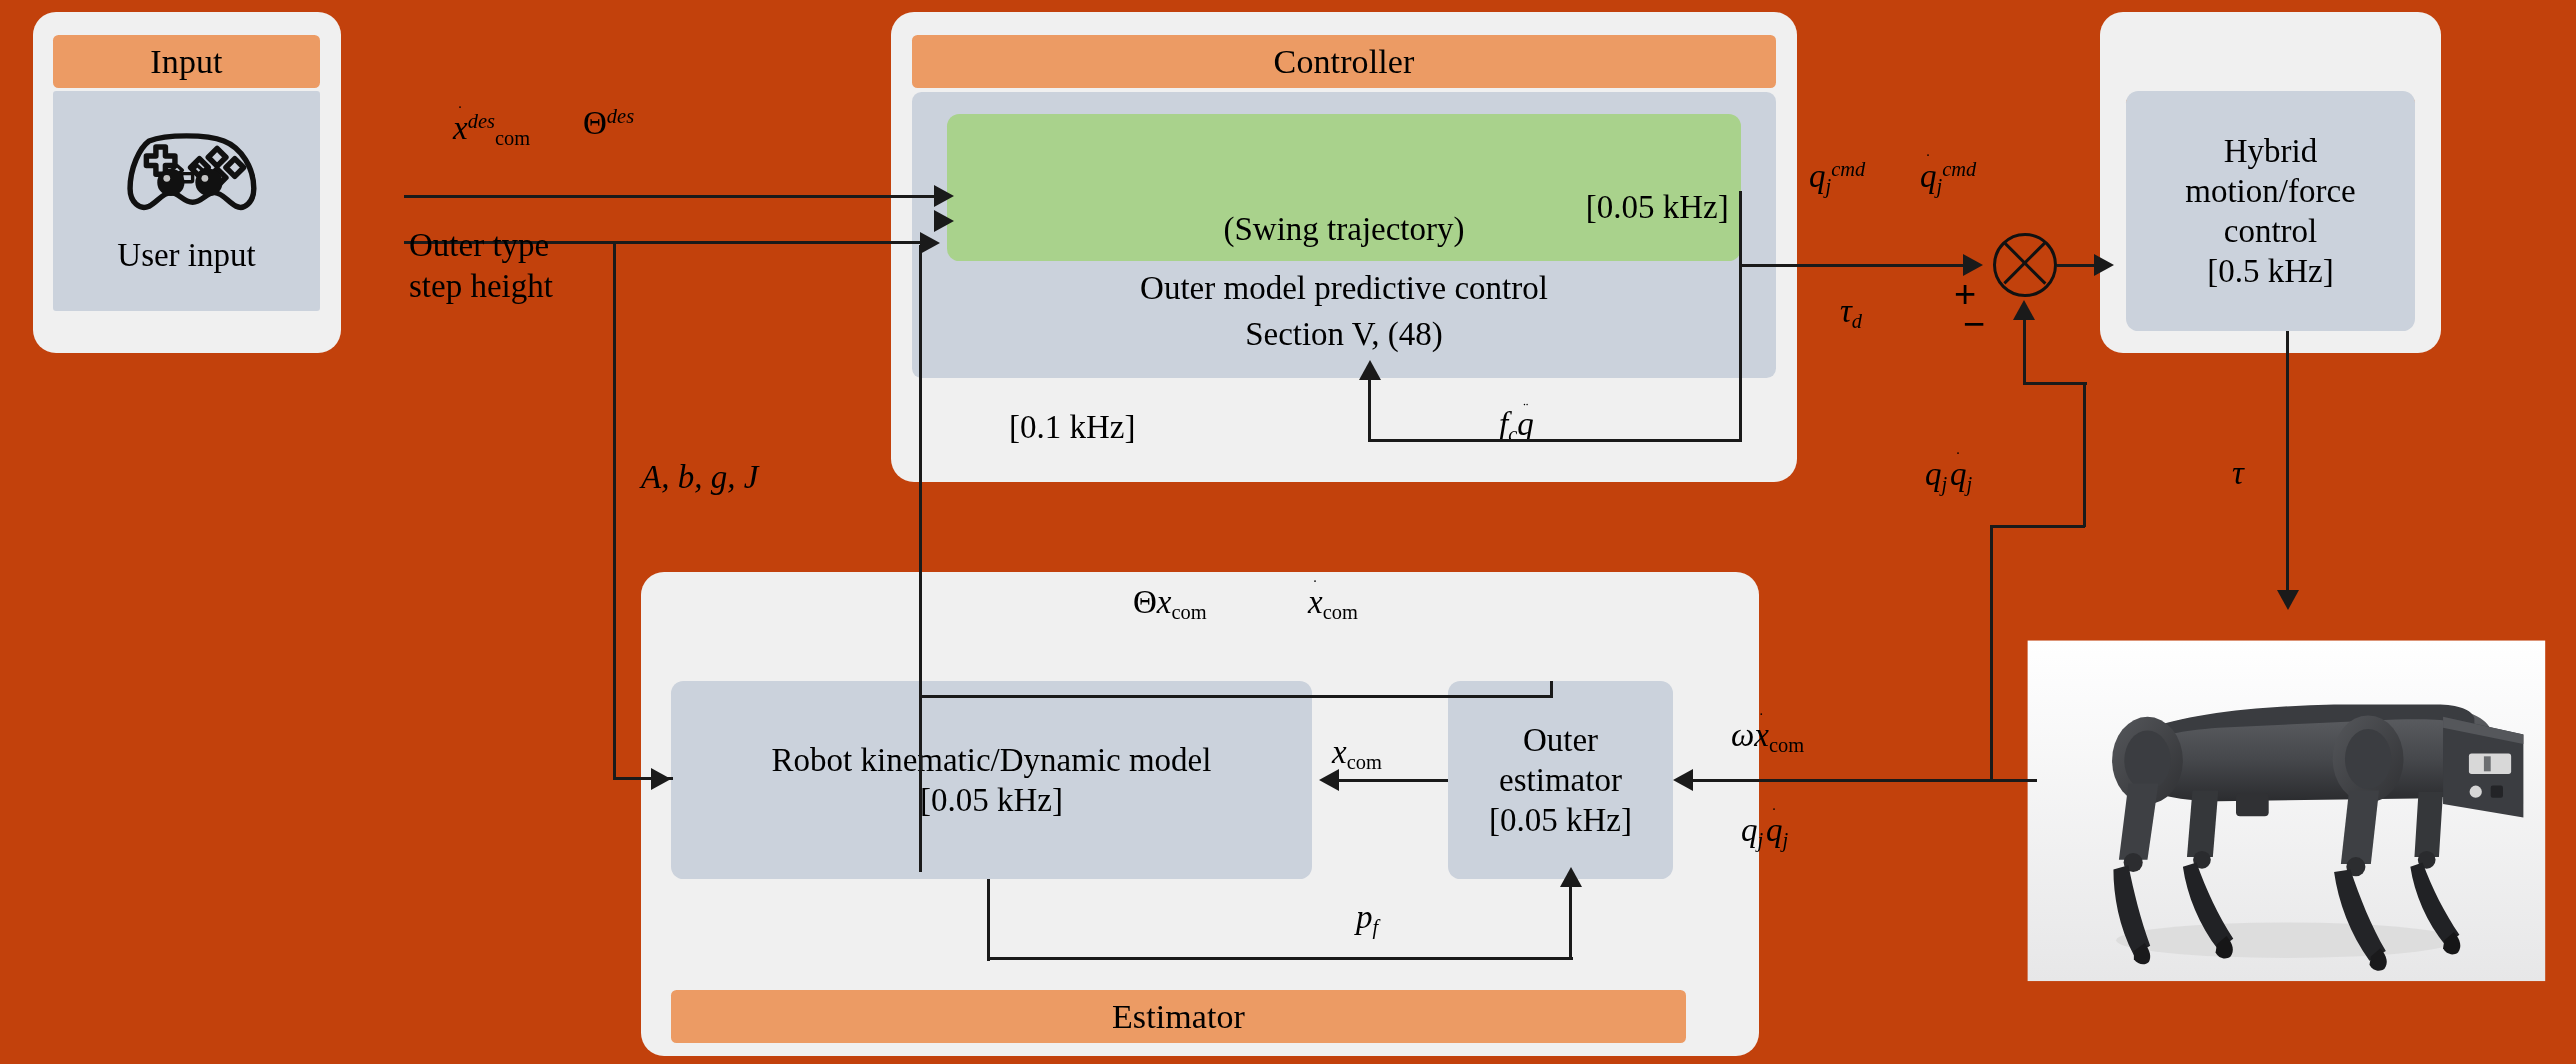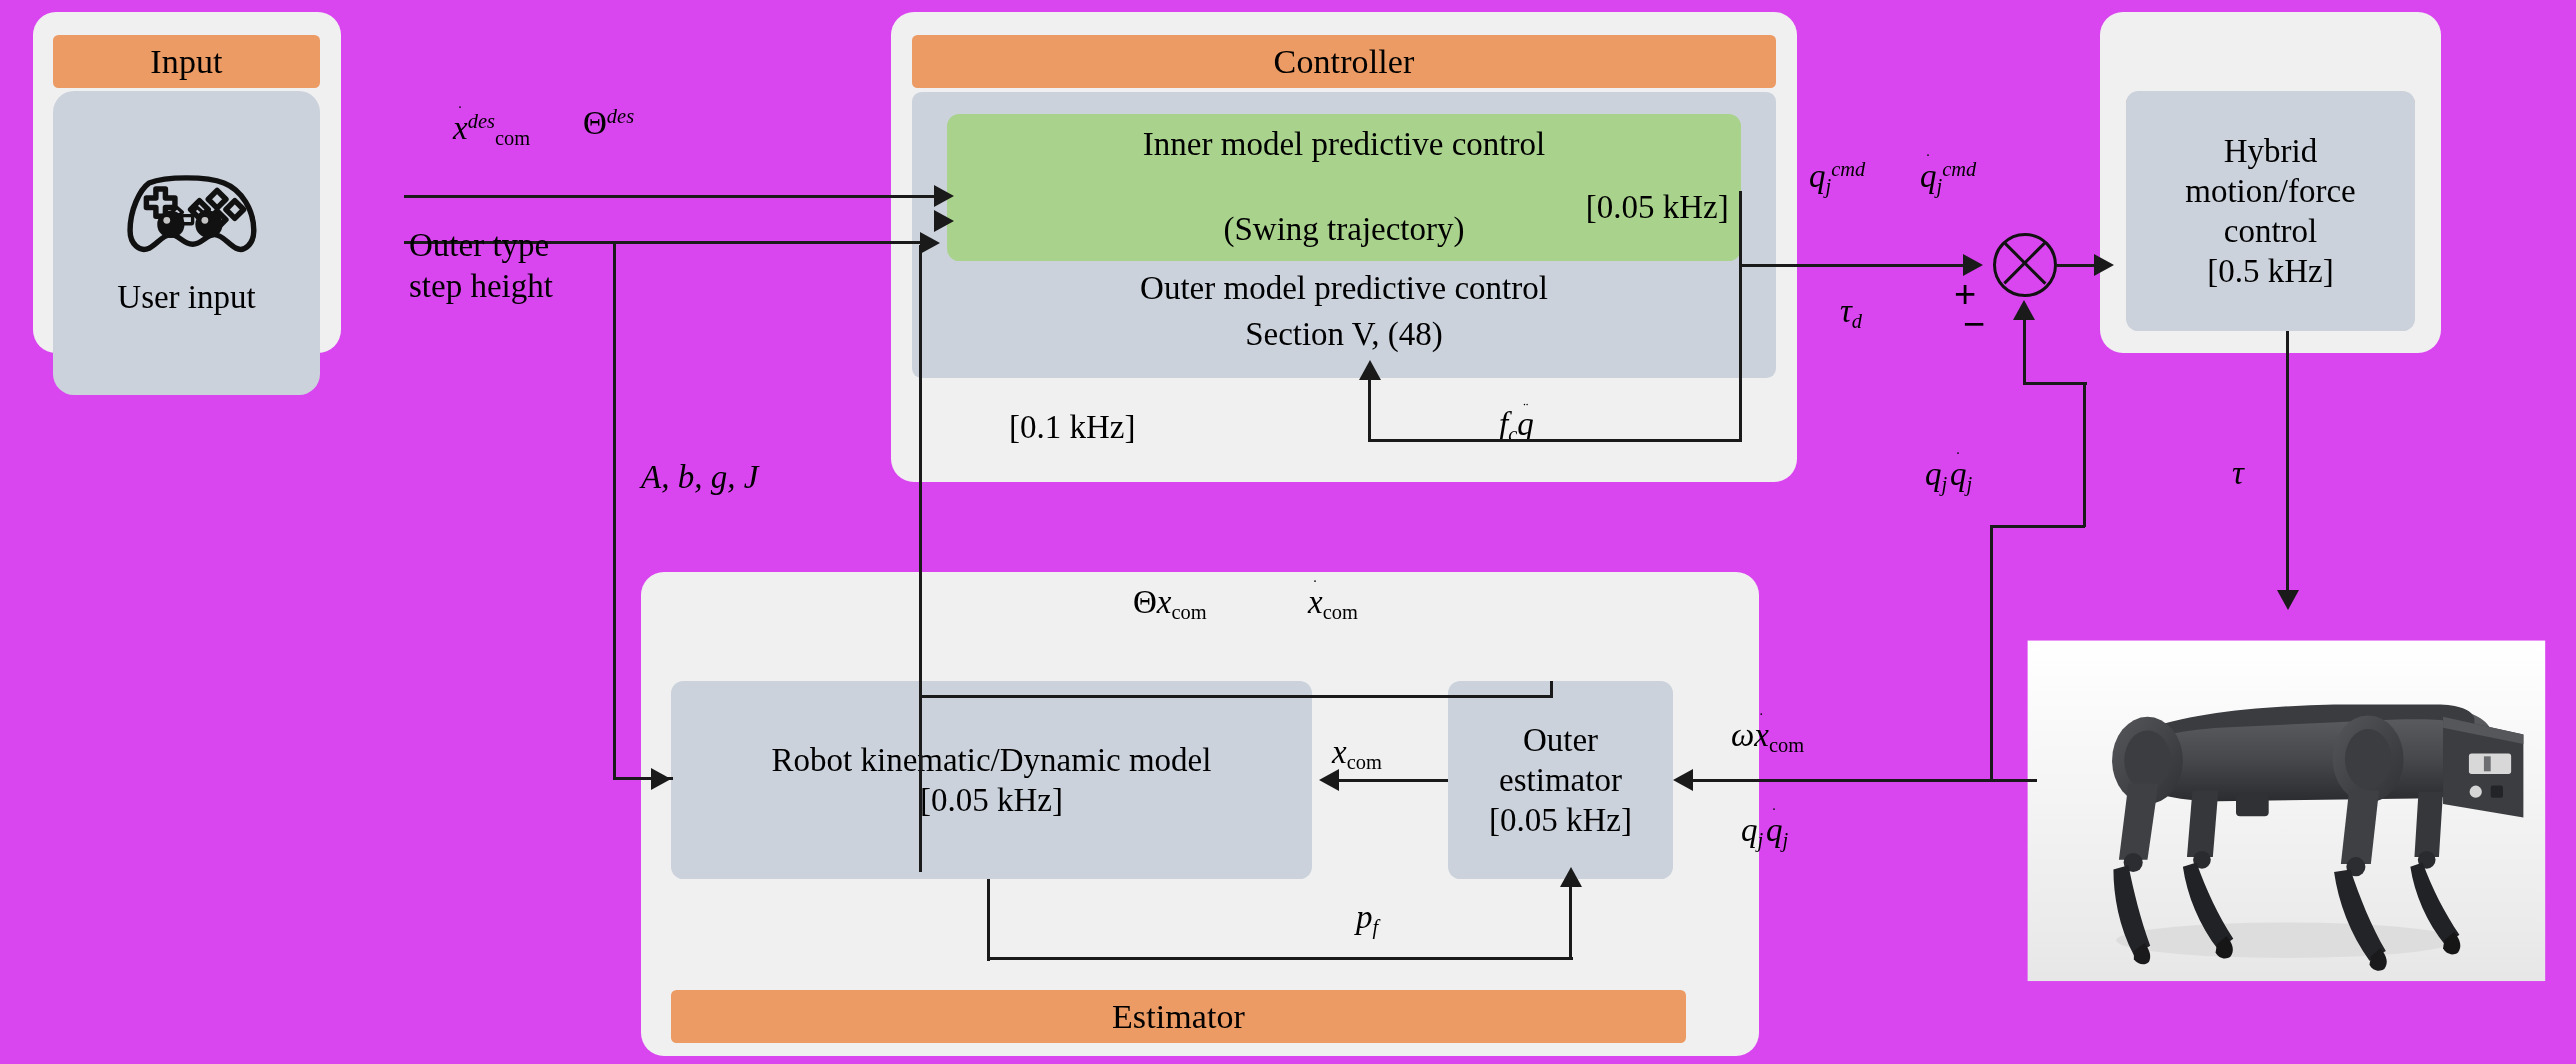--- a/index.html
+++ b/index.html
@@ -4,21 +4,21 @@
 <style>
   html, body {
     margin: 0;
     padding: 0;
     background: #ffffff;
   }
   #root {
     position: relative;
     width: 2576px;
     height: 1064px;
-    background: #d946ef;
+    background: #c2410c;
     font-family: "Liberation Serif", "DejaVu Serif", serif;
     color: #000000;
     overflow: hidden;
   }
 
   
   .panel {
     position: absolute;
     background: #F0F0F0;
     border-radius: 23px;
@@ -148,21 +148,21 @@
 <body>
 
 <div id="root">
 
   <div class="panel" style="left:33px; top:12.3px; width:308px; height:341px;"></div>
 
   <div class="hdr" style="left:53px; top:35px; width:267px; height:53px;">
     <span>Input</span>
   </div>
 
-  <div class="box" style="left:53px; top:91px; width:267px; height:304px; border-radius:21px;">
+  <div class="box" style="left:53px; top:91px; width:267px; height:220px; border-radius:3px;">
 
     <span class="pad" style="position:relative; width:157px; height:102px; display:block; margin-bottom:6.8px;">
       <svg viewBox="0 0 230 150" width="157" height="102" aria-hidden="true">
         <g fill="none" stroke="#111" stroke-width="8" stroke-linejoin="round" stroke-linecap="round">
           <path d="M60 22 C 85 12, 145 12, 170 22 C 196 32, 214 62, 214 92
                    C 214 112, 200 124, 188 118 C 176 112, 168 98, 156 98
                    C 144 98, 138 112, 124 112 C 110 112, 104 98, 92 98
                    C 80 98, 72 112, 60 118 C 46 124, 32 112, 32 92
                    C 32 62, 46 32, 60 22 Z"></path>
 
@@ -198,21 +198,20 @@
 
   <div class="box sharp" style="left:912px; top:92px; width:864px; height:286px; justify-content:flex-start;">
 
     <div style="margin-top:176px;">
       <div>Outer model predictive control</div>
       <div style="margin-top:5.5px;">Section V, (48)</div>
     </div>
   </div>
 
   <div class="green" style="left:947px; top:114px; width:794px; height:147px;">
-    <div style="position:absolute; left:0; top:12.3px; width:100%; text-align:center; font-size:33px;">Inner model predictive control</div>
     <div style="position:absolute; left:0; top:97px; width:100%; text-align:center; font-size:33px;">(Swing trajectory)</div>
     <div style="position:absolute; right:12.3px; top:75px; font-size:33px;">[0.05 kHz]</div>
   </div>
 
   <div class="lbl" style="left:1009px; top:408px;">[0.1 kHz]</div>
 
   <div class="lbl math" style="left:1499px; top:405px;font-family:Liberation Serif, serif;">
     <span class="mi">f</span><sub class="si">c</sub><span class="dotwrap"><span class="ddt">¨</span><span class="mi">q</span></span>
   </div>
 

